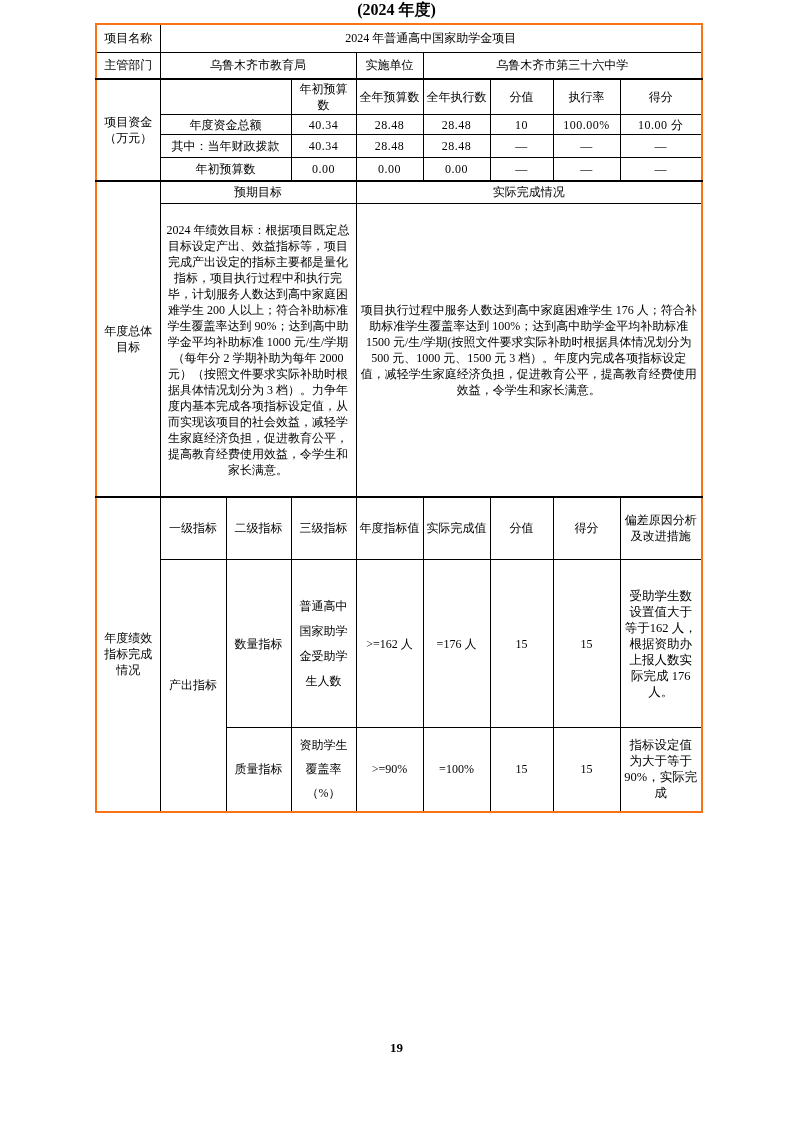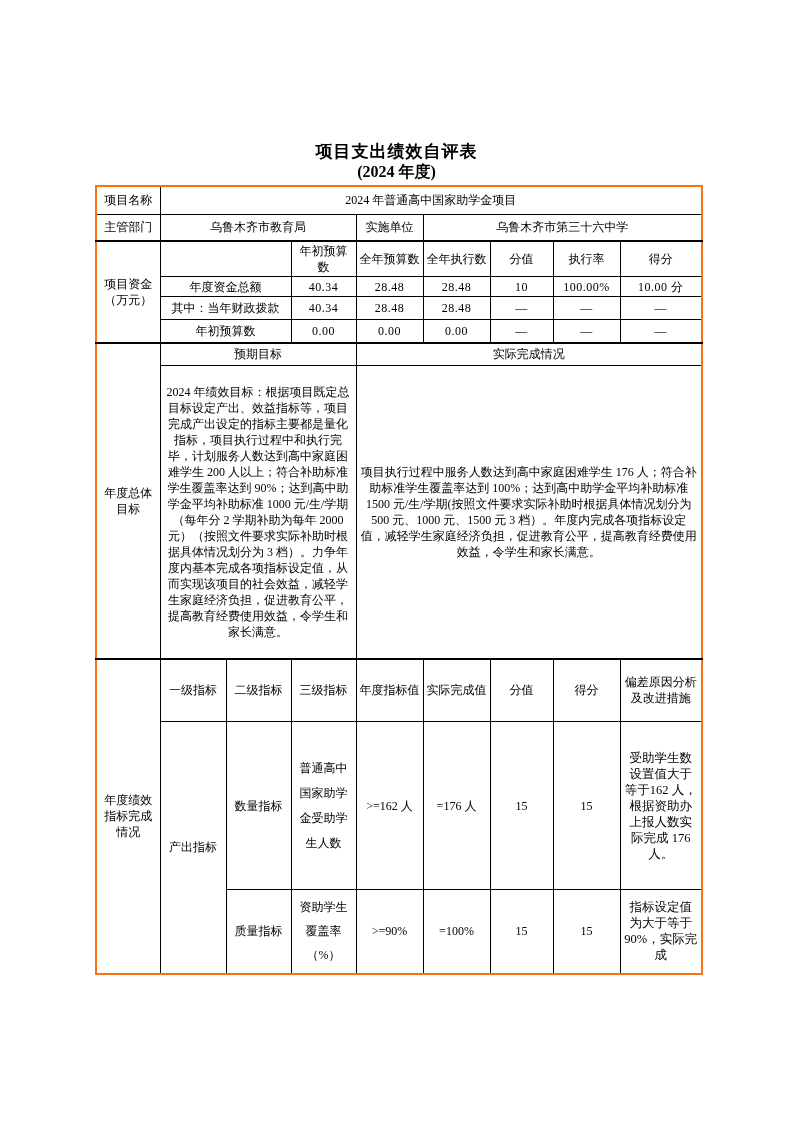--- a/index.html
+++ b/index.html
@@ -76,21 +76,20 @@
     text-align: center;
     font-size: 13px;
     font-weight: 600;
   }
 </style>
 </head>
 <body>
 
 <div class="page">
 
-  <div class="doc-title">项目支出绩效自评表</div>
   <div class="doc-subtitle">(2024 年度)</div>
 
   <table class="eval">
     <colgroup>
       <col style="width:64px">
         <col style="width:66px">
         <col style="width:65px">
       <col style="width:65px">
         <col style="width:67px">
         <col style="width:67px">
@@ -194,14 +193,15 @@
       <td style="padding:0 8px; line-height:24px;">资助学生覆盖率（%）</td>
       <td>&gt;=90%</td>
       <td>=100%</td>
       <td>15</td>
       <td>15</td>
       <td class="dev-cell">指标设定值为大于等于 90%，实际完成</td>
     </tr>
   </tbody>
     </table>
 
+  <div class="page-number">19</div>
 
 </div>
 
 </body></html>

